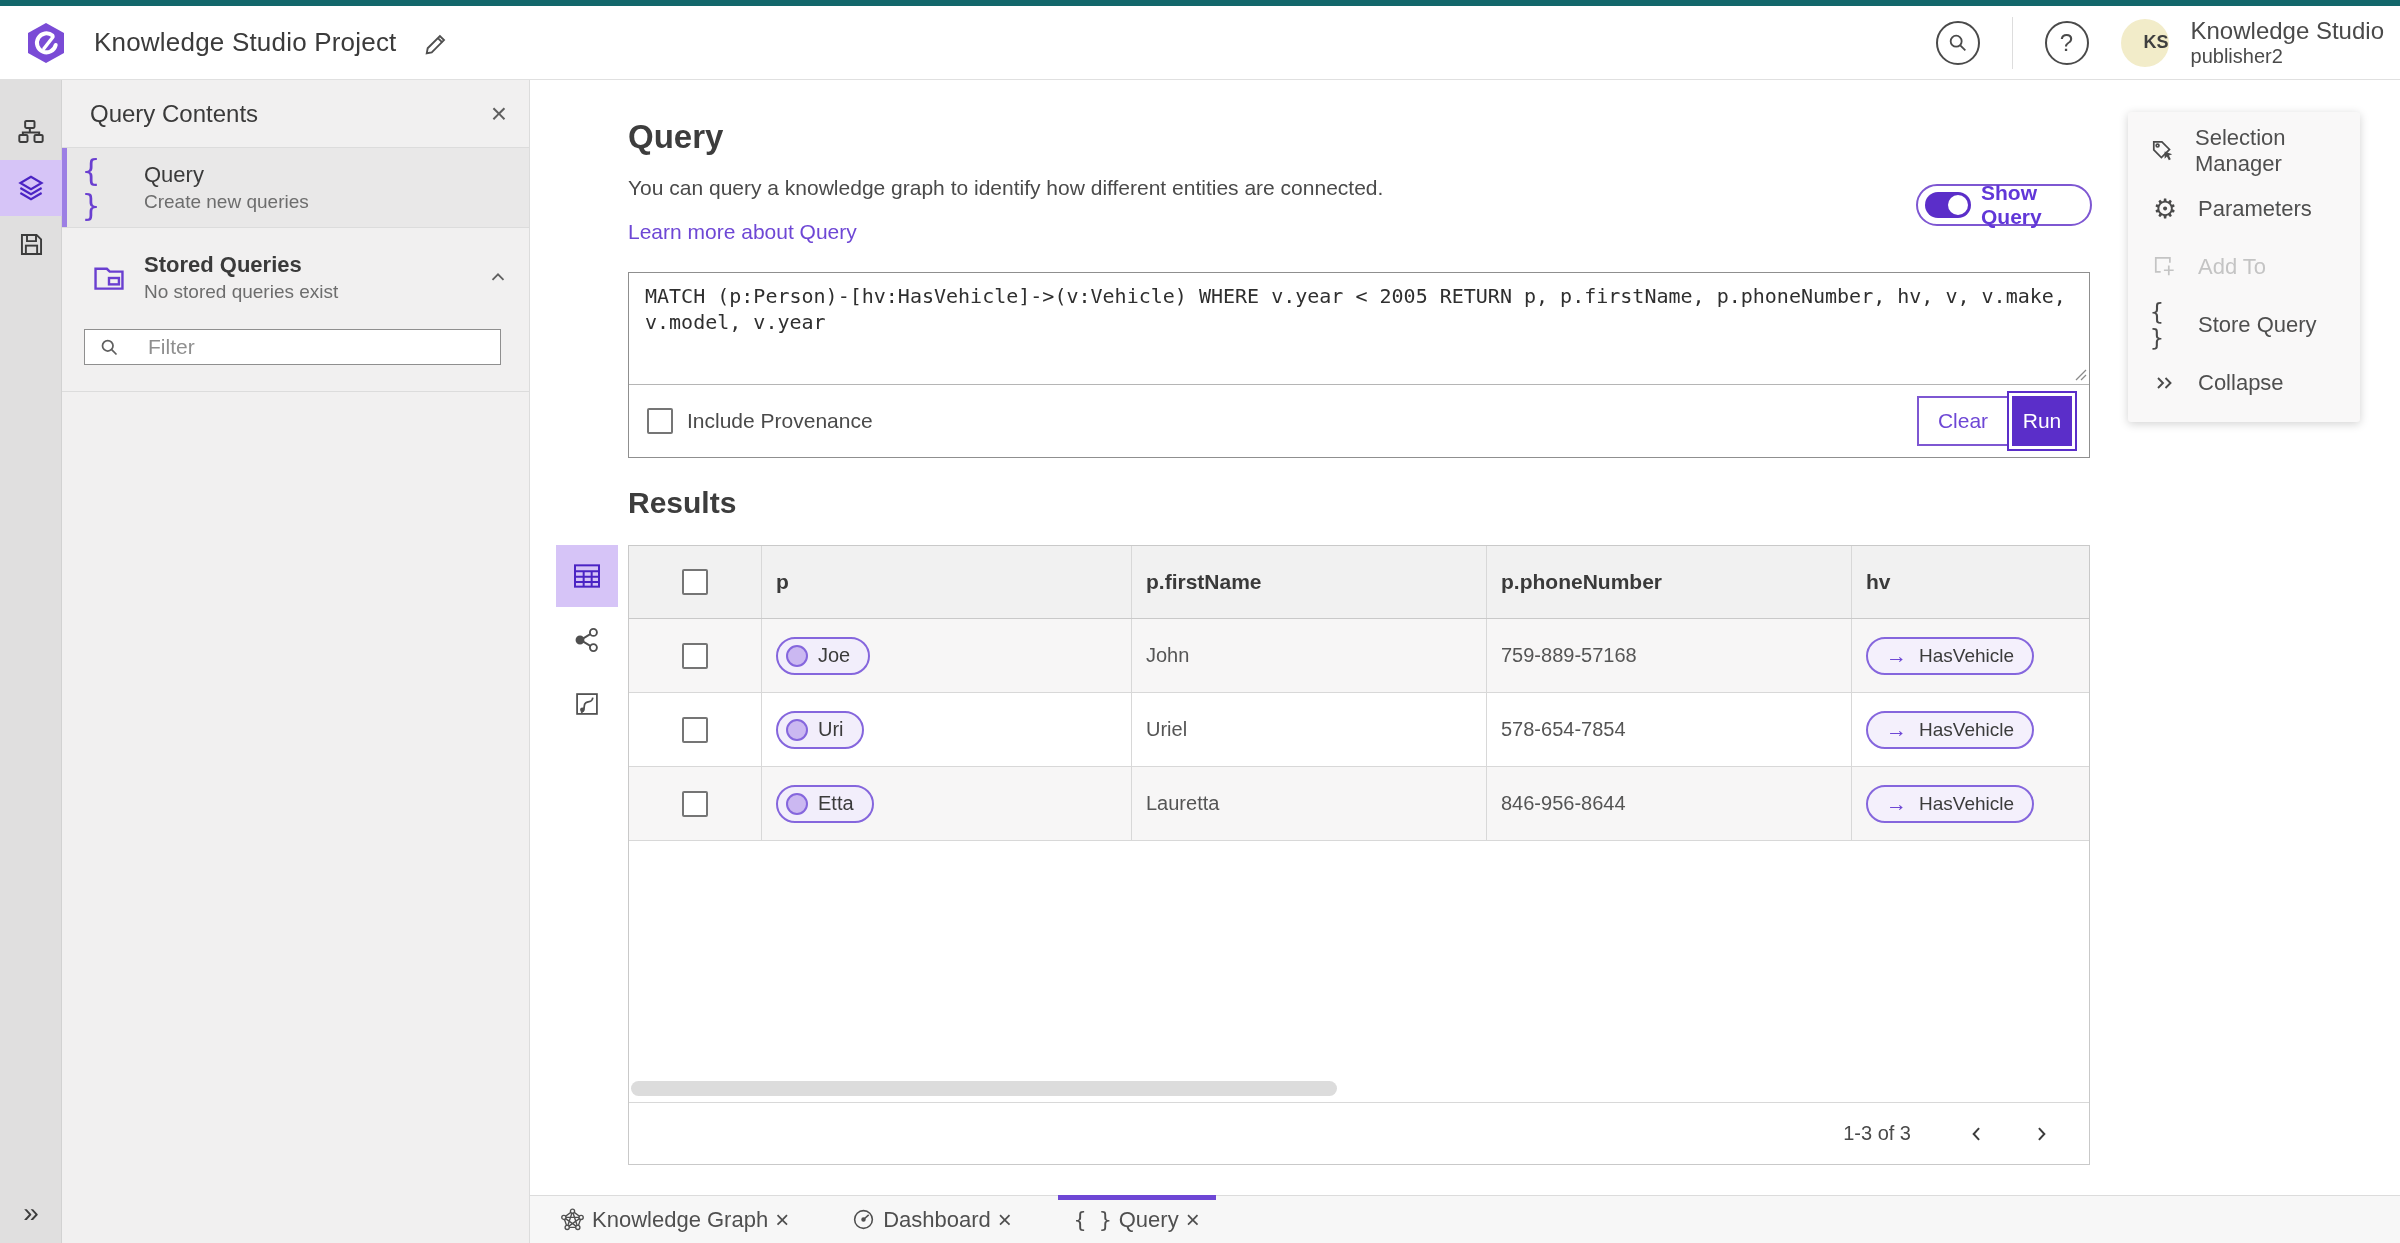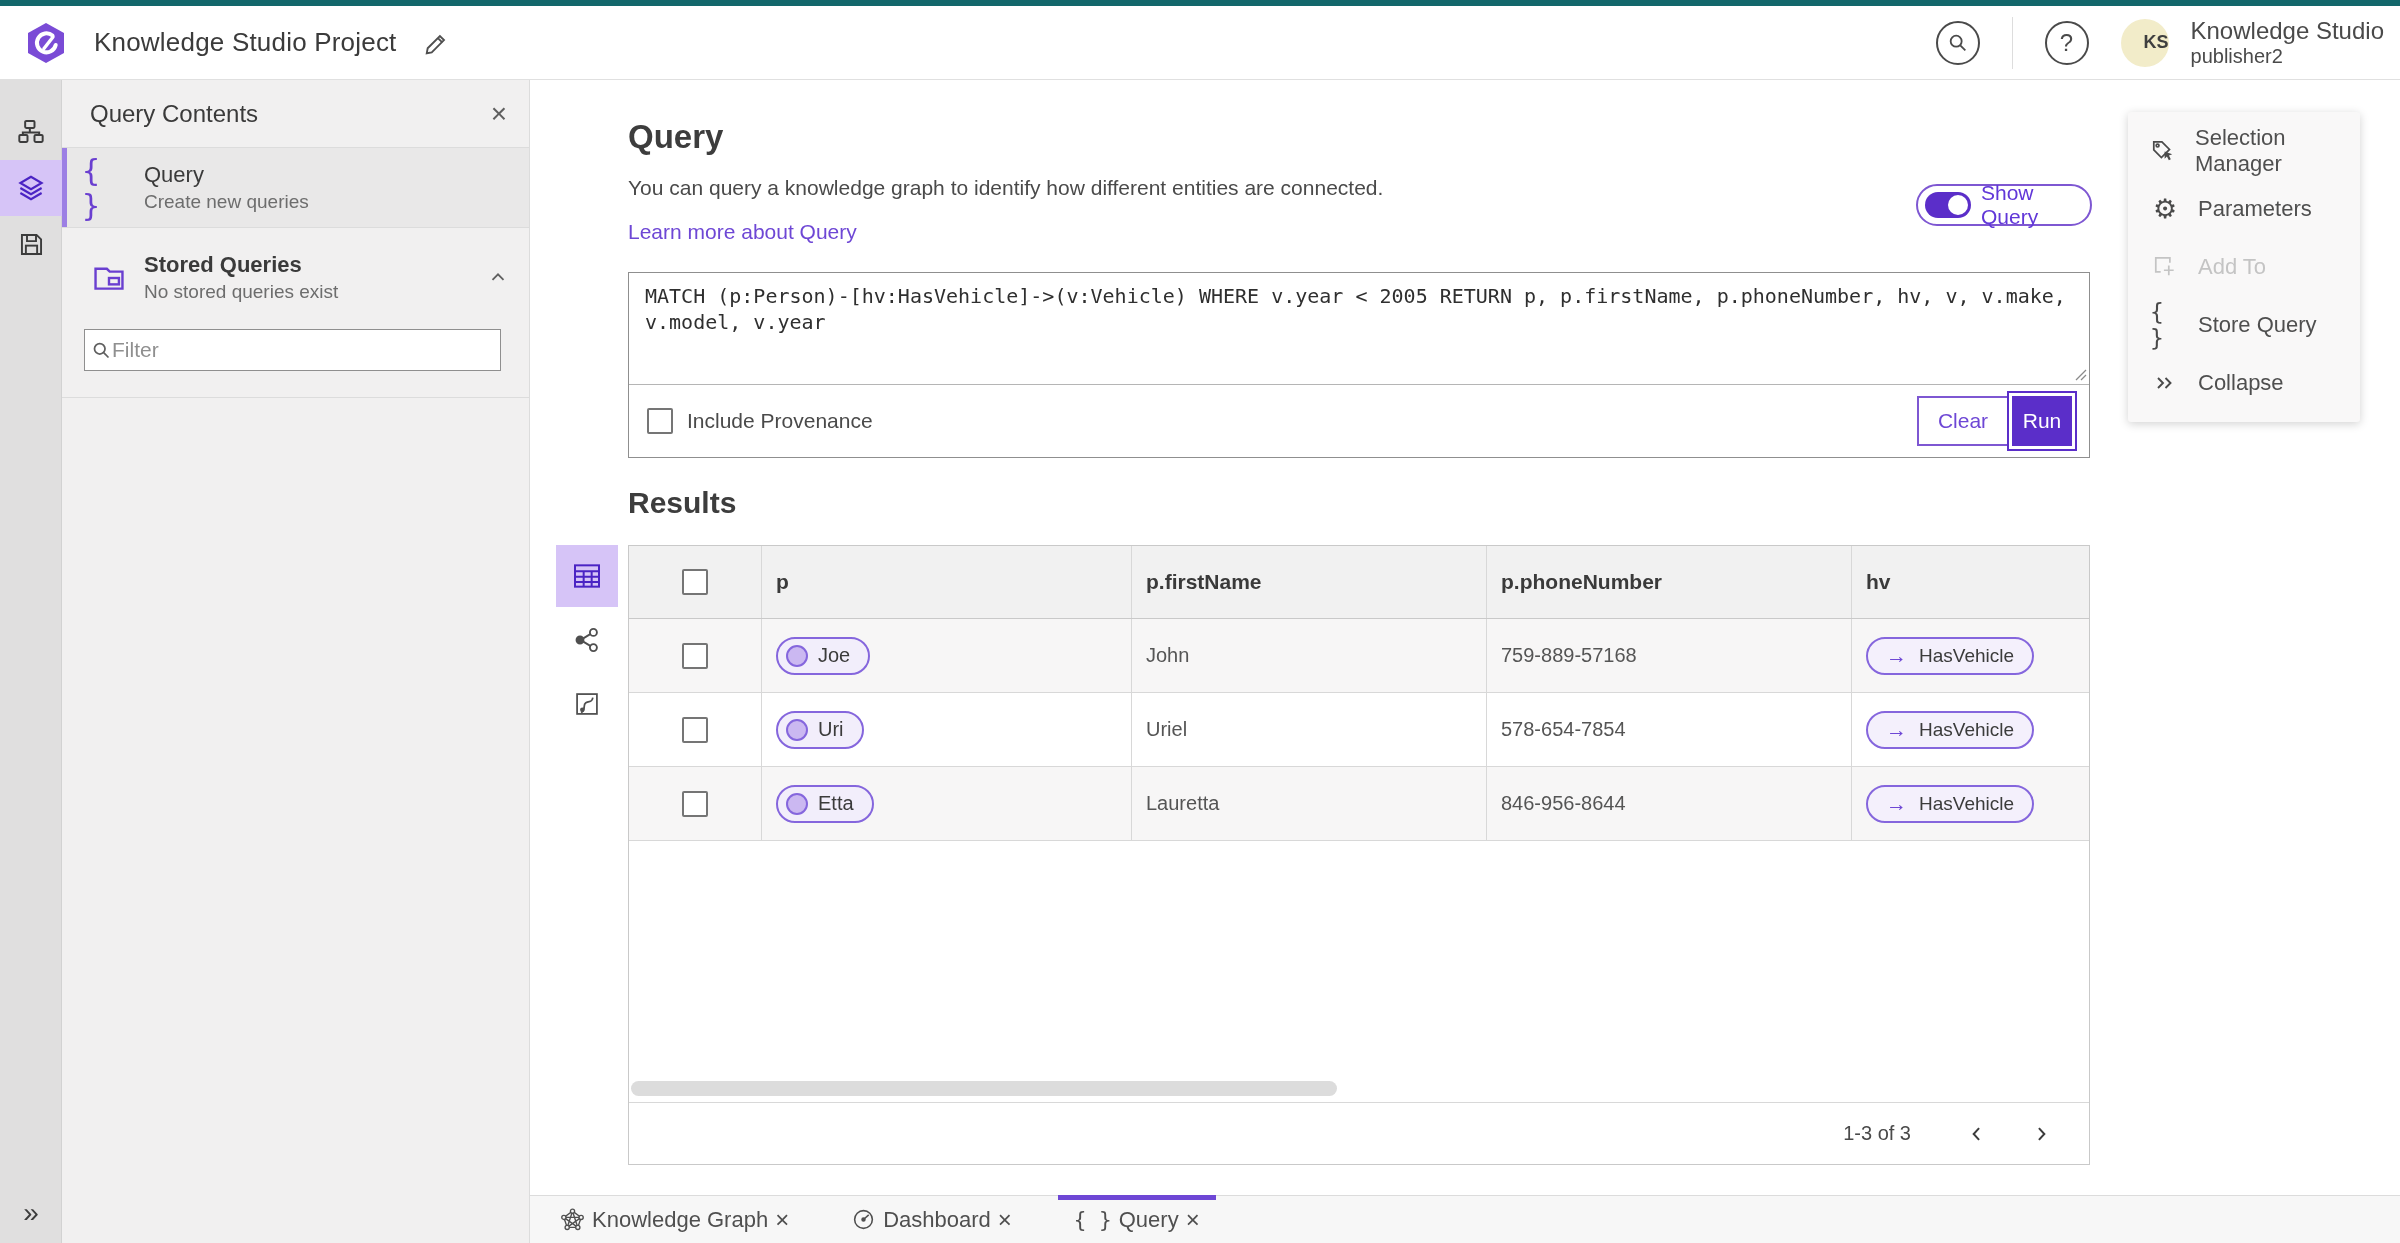--- a/index.html
+++ b/index.html
@@ -42,34 +42,34 @@
   .sb-item .selbar { position:absolute; left:0; top:0; bottom:0; width:5px; background:#9c7fe4; }
   .sb-icon { width:54px; display:flex; justify-content:center; color:#6a3fd0; flex:0 0 auto; }
   .braces-glyph { font-family:"DejaVu Sans Mono", monospace; font-size:30px; color:#6a3fd0; }
   .sb-texts { margin-left:8px; }
   .sb-item-title { font-size:22px; color:#3a3a3a; }
   .sb-item-sub { font-size:19px; color:#6d6d6d; margin-top:3px; }
   .sb-section { display:flex; align-items:center; padding:14px 20px 10px 20px; margin-top:10px; cursor:pointer; }
   .sb-sec-title { font-size:22px; font-weight:bold; color:#3a3a3a; }
   .sb-chevron { margin-left:auto; color:#5f5f5f; display:flex; }
   .sb-filter-wrap { padding:16px 28px 26px 22px; border-bottom:1px solid #dcdcdc; }
-  .sb-filter { display:flex; align-items:center; gap:0; background:#fff; border:1px solid #8f8f8f;
-               height:42px; padding:0 6px; }
+  .sb-filter { display:flex; align-items:center; gap:28px; background:#fff; border:1px solid #8f8f8f;
+               height:36px; padding:0 14px; }
   .sb-filter input { border:none; outline:none; font-size:21px; color:#3a3a3a; width:100%; background:transparent;
                      font-family:"Liberation Sans", sans-serif; }
   .sb-filter input::placeholder { color:#8f8f8f; }
   .sb-filter .mag { color:#5f5f5f; display:flex; }
 
   
   .main { position:absolute; left:530px; top:80px; right:0; bottom:48px; background:#fff; }
   .q-title { position:absolute; left:98px; top:38px; font-size:33px; font-weight:bold; color:#3d3d3d; }
   .q-desc { position:absolute; left:98px; top:96px; font-size:21px; color:#4a4a4a; }
   .q-link { position:absolute; left:98px; top:140px; font-size:21px; color:#6e47d5; cursor:pointer; }
   .show-toggle { position:absolute; left:1386px; top:104px; width:176px; height:42px; border:2px solid #7e57d2;
-                 border-radius:22px; background:#fff; display:flex; align-items:center; gap:10px; padding:0 14px 0 7px; cursor:pointer; }
+                 border-radius:22px; background:#fff; display:flex; align-items:center; gap:10px; padding:0 14px 0 7px; cursor:pointer;font-weight:bold; }
   .switch { width:46px; height:26px; border-radius:13px; background:#5b2ec9; position:relative; flex:0 0 auto; }
   .switch .knob { position:absolute; right:3px; top:3px; width:20px; height:20px; border-radius:50%; background:#fff; }
   .show-label { font-size:21px; color:#6137d8; }
 
   .query-box { position:absolute; left:98px; top:192px; width:1462px; height:186px; border:1px solid #8f8f8f; background:#fff; }
   .query-text { display:block; width:100%; height:112px; border:none; border-bottom:1px solid #b5b5b5; resize:none;
                 outline:none; font-family:"DejaVu Sans Mono", monospace; font-size:20px; line-height:26px;
                 color:#2f2f2f; padding:10px 16px; background:transparent; }
   .resize-grip { position:absolute; right:2px; top:96px; color:#8a8a8a; }
   .qb-footer { height:72px; display:flex; align-items:center; padding:0 14px 0 18px; }

